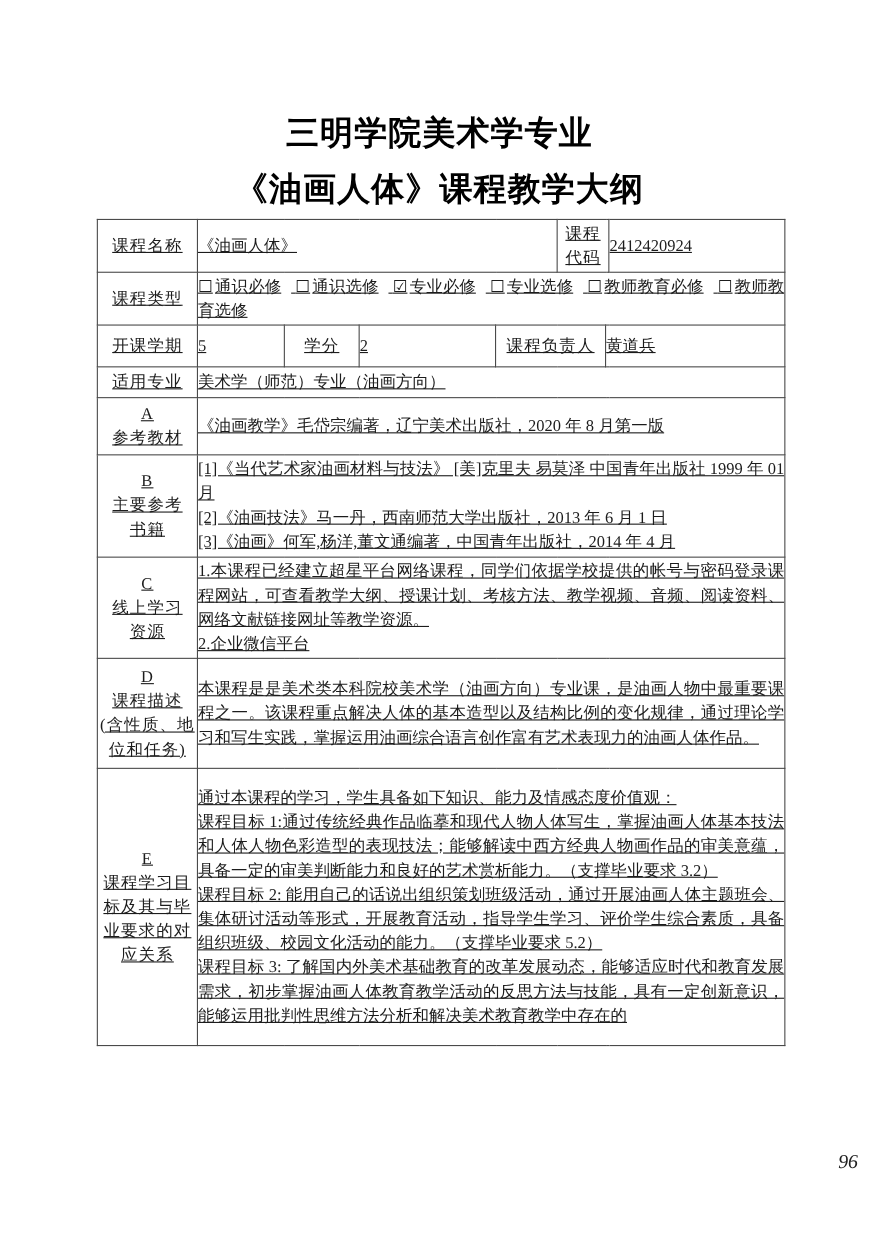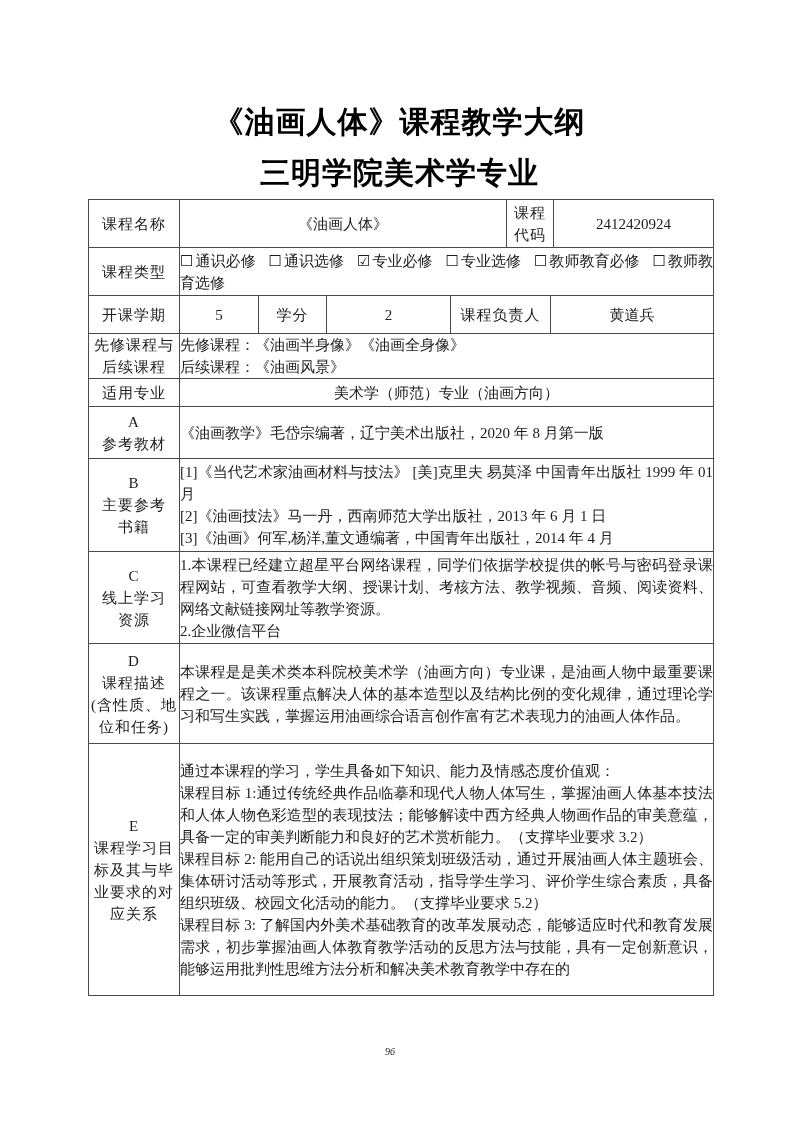--- a/index.html
+++ b/index.html
@@ -20,69 +20,70 @@
     line-height:51px;
     letter-spacing:1px;
     color:#000;
   }
   table.doc-table{
     position:absolute;
     left:88px;top:199px;
     border-collapse:collapse;
     table-layout:fixed;
     width:625px;
+    text-decoration:underline;
   }
   table.doc-table td{
     border:1px solid #4a4a4a;
     padding:0;
     font-size:15px;
     line-height:22px;
     vertical-align:middle;
     overflow:hidden;
   }
   td.lab{
     text-align:center;
     letter-spacing:1px;
     white-space:pre-line;
   }
   td.val{
-    text-align:center;
+    text-align:left;
     font-size:16px;
   }
   td.txt{
     text-align:justify;
     vertical-align:top;
     font-size:16px;
     line-height:23px;
     padding:2px 5px 0 6px;
   }
   td.txt p{margin:0;}
   .cb{
     font-family:"DejaVu Sans", sans-serif;
     font-size:15px;
     margin-right:2px;
   }
   .cb-opt{margin-right:9px;}
   .footer-num{
     position:absolute;
     left:0;top:1046px;width:780px;
-    text-align:center;
-    font-size:10px;
+    text-align:right;
+    font-size:18px;
     color:#222;
     font-style:italic;
   }
 </style>
 </head>
 <body>
 
 <div class="page">
 
   <div class="doc-title">
+    <div>三明学院美术学专业</div>
     <div>《油画人体》课程教学大纲</div>
-    <div>三明学院美术学专业</div>
   </div>
 
   <table class="doc-table">
     <colgroup>
       <col style="width:91px">
         <col style="width:79px">
         <col style="width:68px">
         <col style="width:124px">
       <col style="width:56px">
         <col style="width:44px">
@@ -114,28 +115,20 @@
     <tr style="height:38px">
       <td class="lab">开课学期</td>
       <td class="val">5</td>
       <td class="lab">学分</td>
       <td class="val">2</td>
       <td class="lab" colspan="2">课程负责人</td>
       <td class="val" colspan="2">黄道兵</td>
     </tr>
 
 
-    <tr style="height:45px">
-      <td class="lab">先修课程与
-后续课程</td>
-      <td class="txt" colspan="7" style="vertical-align:middle;">
-        <p>先修课程：《油画半身像》《油画全身像》</p>
-        <p>后续课程：《油画风景》</p>
-      </td>
-    </tr>
 
     <tr style="height:28px">
       <td class="lab">适用专业</td>
       <td class="val" colspan="7">美术学（师范）专业（油画方向）</td>
     </tr>
 
     <tr style="height:52px">
       <td class="lab">A
 参考教材</td>
       <td class="txt" colspan="7" style="vertical-align:middle;">《油画教学》毛岱宗编著，辽宁美术出版社，2020 年 8 月第一版</td>

